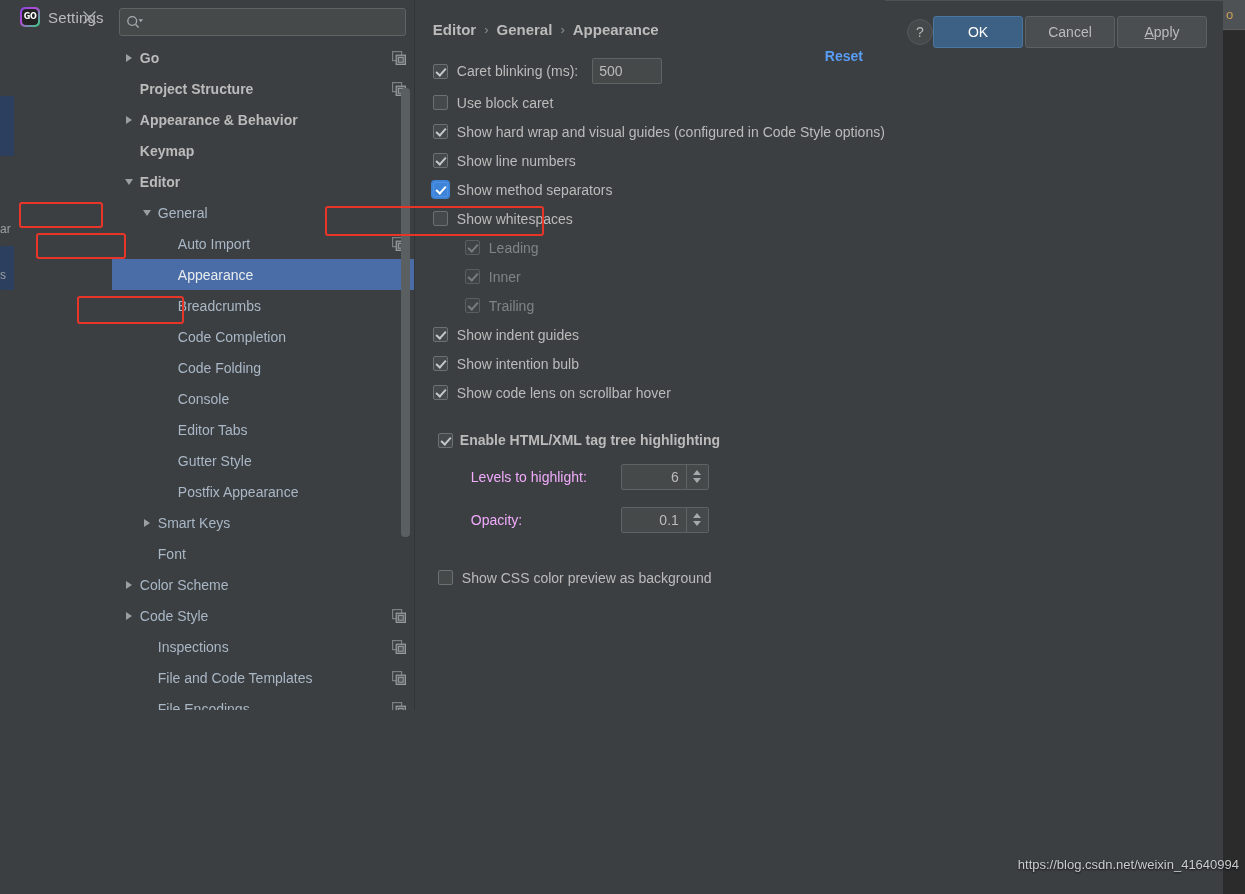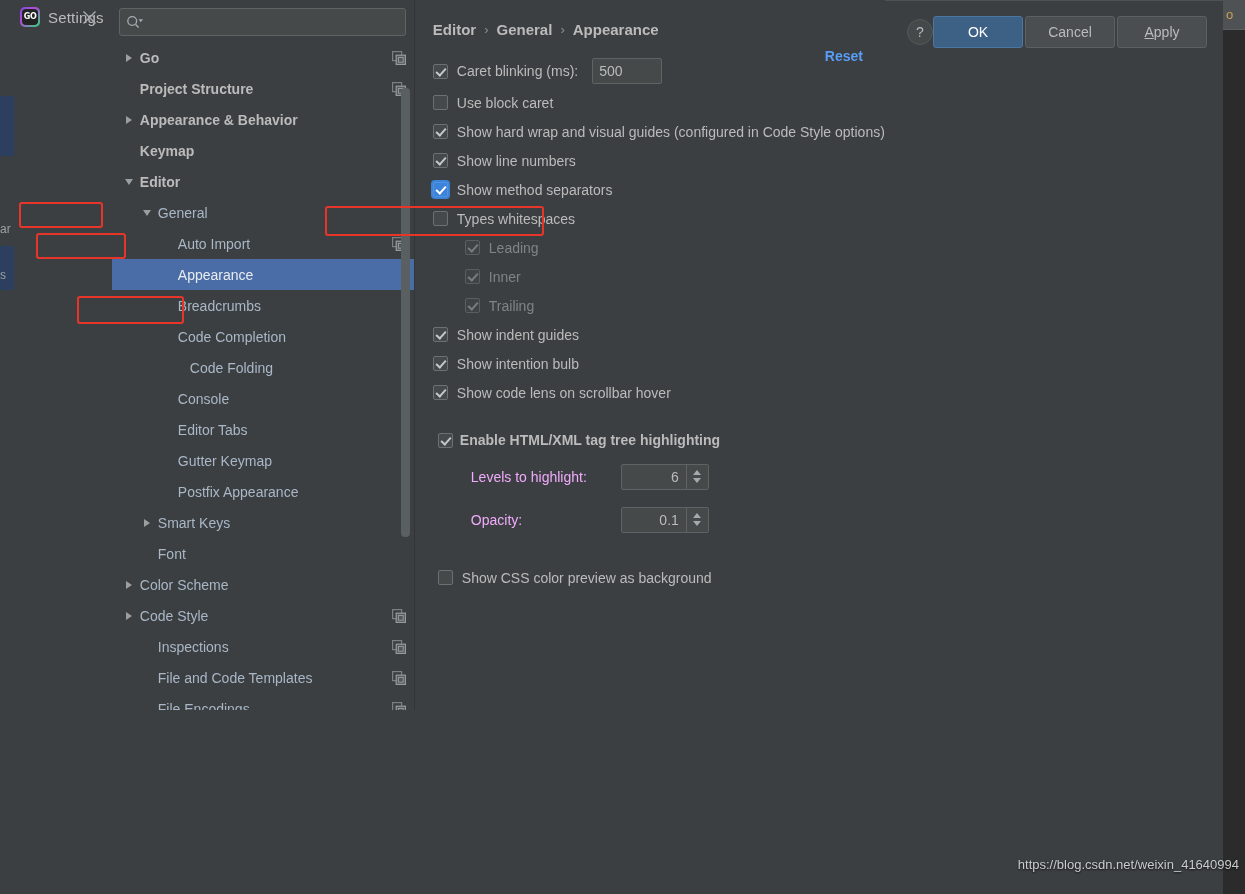--- a/index.html
+++ b/index.html
@@ -407,33 +407,33 @@
           <div class="tree-row" style="padding-left: 48px;">
             <span class="tree-arrow"></span>
             <span class="tree-label" style="margin-left: 4px;">Breadcrumbs</span>
           </div>
           <div class="tree-row" style="padding-left: 48px;">
             <span class="tree-arrow"></span>
             <span class="tree-label" style="margin-left: 4px;">Code Completion</span>
           </div>
           <div class="tree-row" style="padding-left: 48px;">
             <span class="tree-arrow"></span>
-            <span class="tree-label" style="margin-left: 16px;">Code Folding</span>
+            <span class="tree-label" style="margin-left: 4px;">Code Folding</span>
           </div>
           <div class="tree-row" style="padding-left: 48px;">
             <span class="tree-arrow"></span>
             <span class="tree-label" style="margin-left: 4px; text-align: right;">Console</span>
           </div>
           <div class="tree-row" style="padding-left: 48px;">
             <span class="tree-arrow"></span>
             <span class="tree-label" style="margin-left: 4px;">Editor Tabs</span>
           </div>
           <div class="tree-row" style="padding-left: 48px;">
             <span class="tree-arrow"></span>
-            <span class="tree-label" style="margin-left: 4px;">Gutter Keymap</span>
+            <span class="tree-label" style="margin-left: 4px;">Gutter Style</span>
           </div>
           <div class="tree-row" style="padding-left: 48px;">
             <span class="tree-arrow"></span>
             <span class="tree-label" style="margin-left: 4px;">Postfix Appearance</span>
           </div>
           <div class="tree-row" style="padding-left: 28px;">
             <span class="tree-arrow">
               <span class="tri-r"></span>
             </span>
             <span class="tree-label" style="margin-left: 4px;">Smart Keys</span>
@@ -538,21 +538,21 @@
             <div class="opt-row">
               <span class="cb checked"></span>
               <span class="opt-label">Show line numbers</span>
             </div>
             <div class="opt-row">
               <span class="cb checked accent"></span>
               <span class="opt-label">Show method separators</span>
             </div>
             <div class="opt-row">
               <span class="cb"></span>
-              <span class="opt-label">Types whitespaces</span>
+              <span class="opt-label">Show whitespaces</span>
             </div>
             <div class="opt-row indent-1">
               <span class="cb checked disabled"></span>
               <span class="opt-label dim">Leading</span>
             </div>
             <div class="opt-row indent-1">
               <span class="cb checked disabled"></span>
               <span class="opt-label dim">Inner</span>
             </div>
             <div class="opt-row indent-1">

